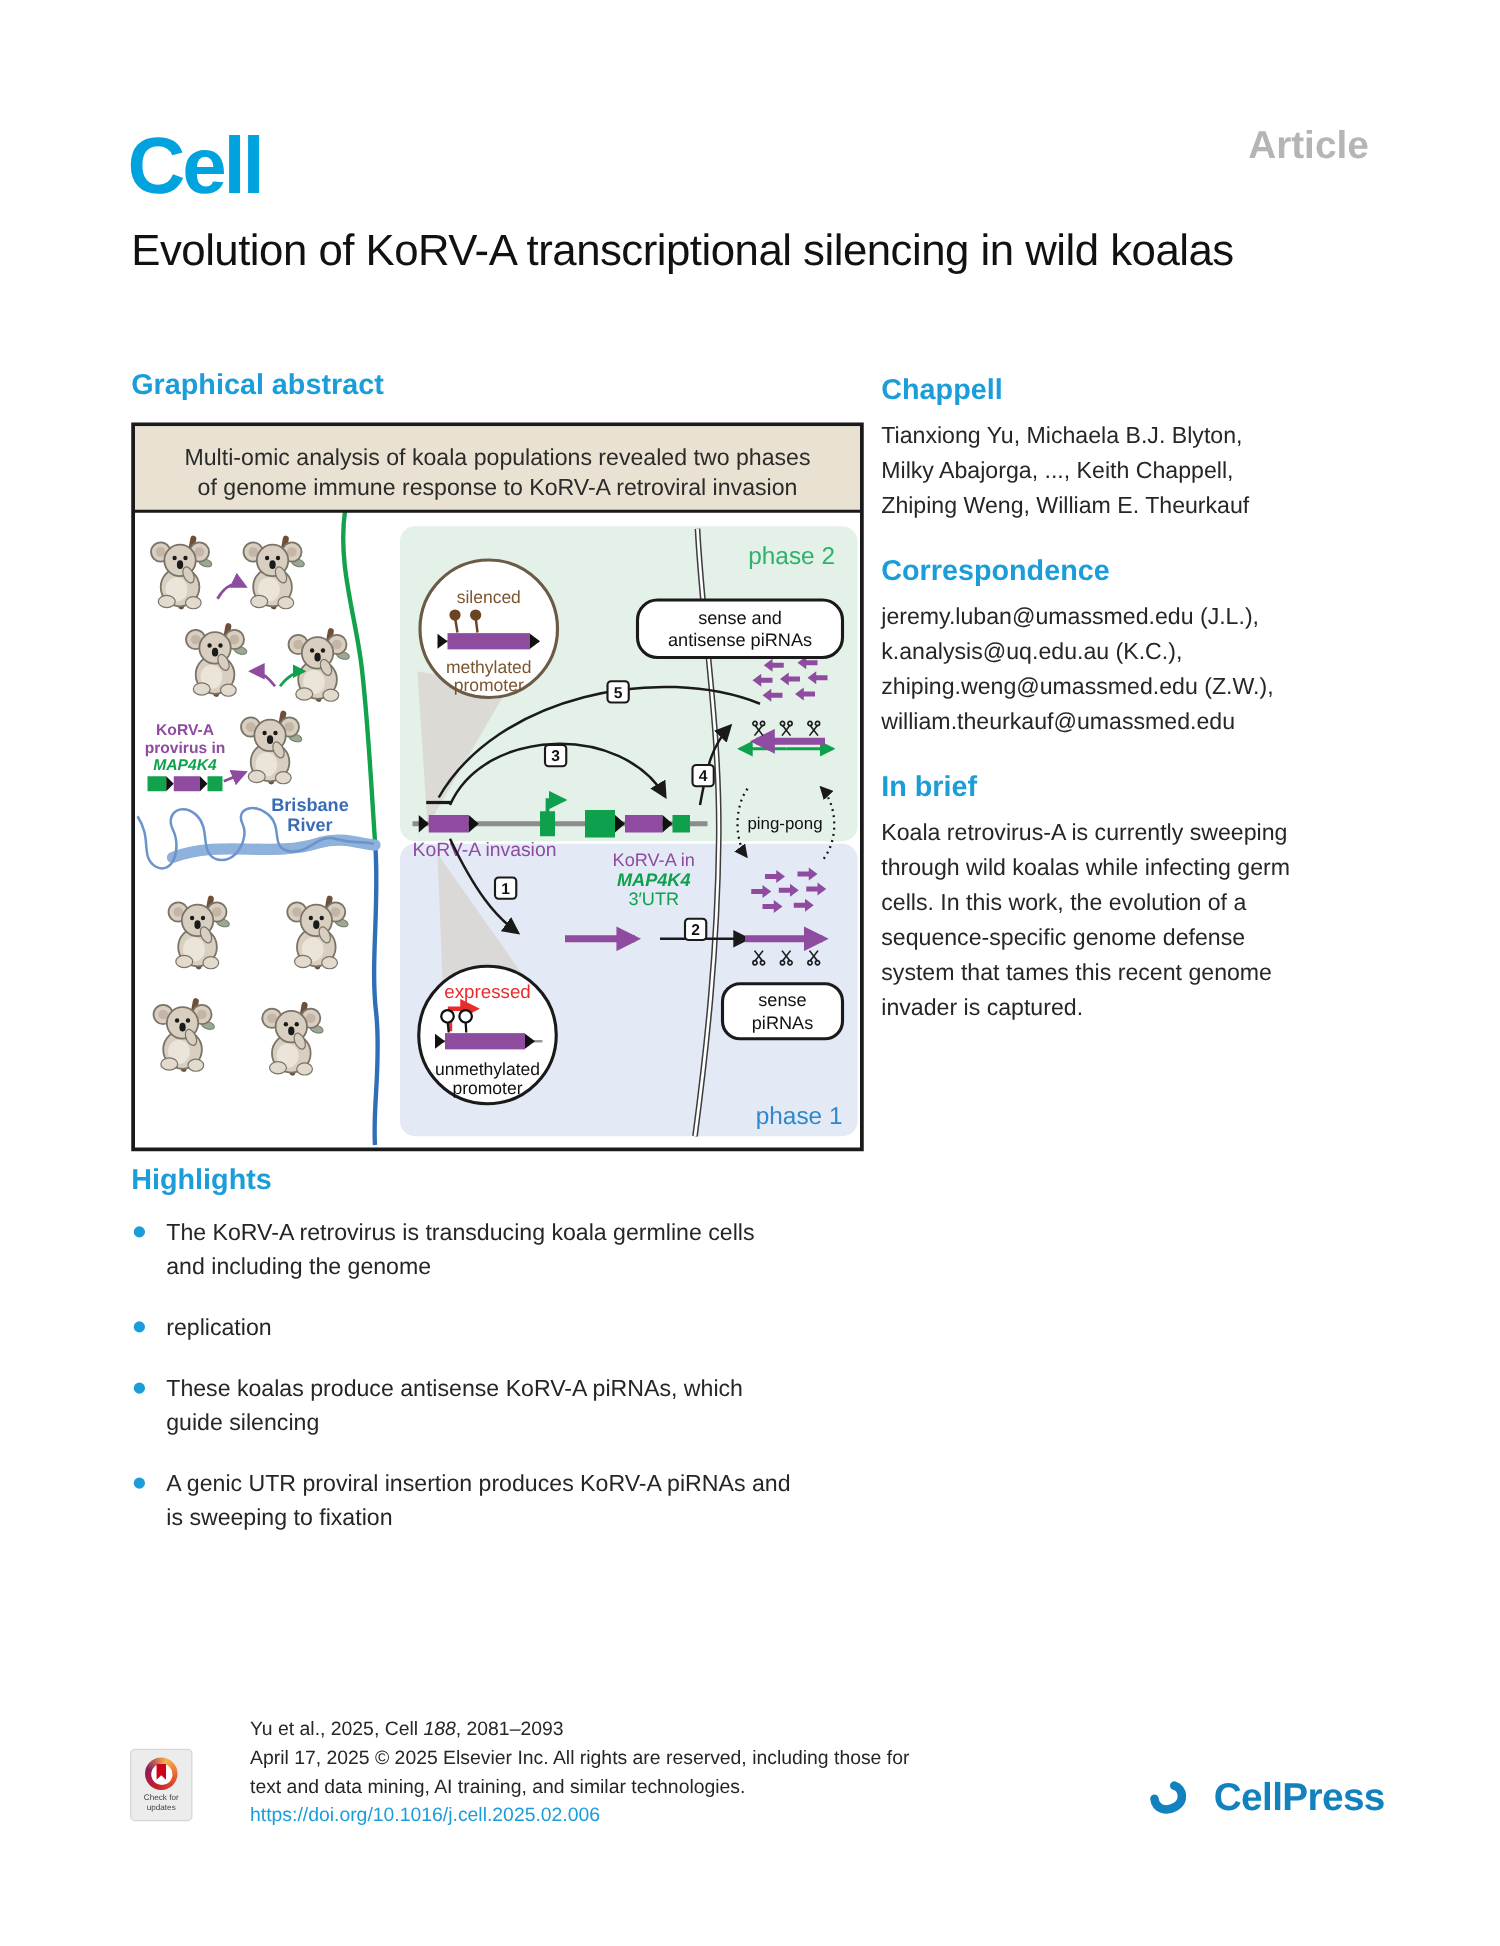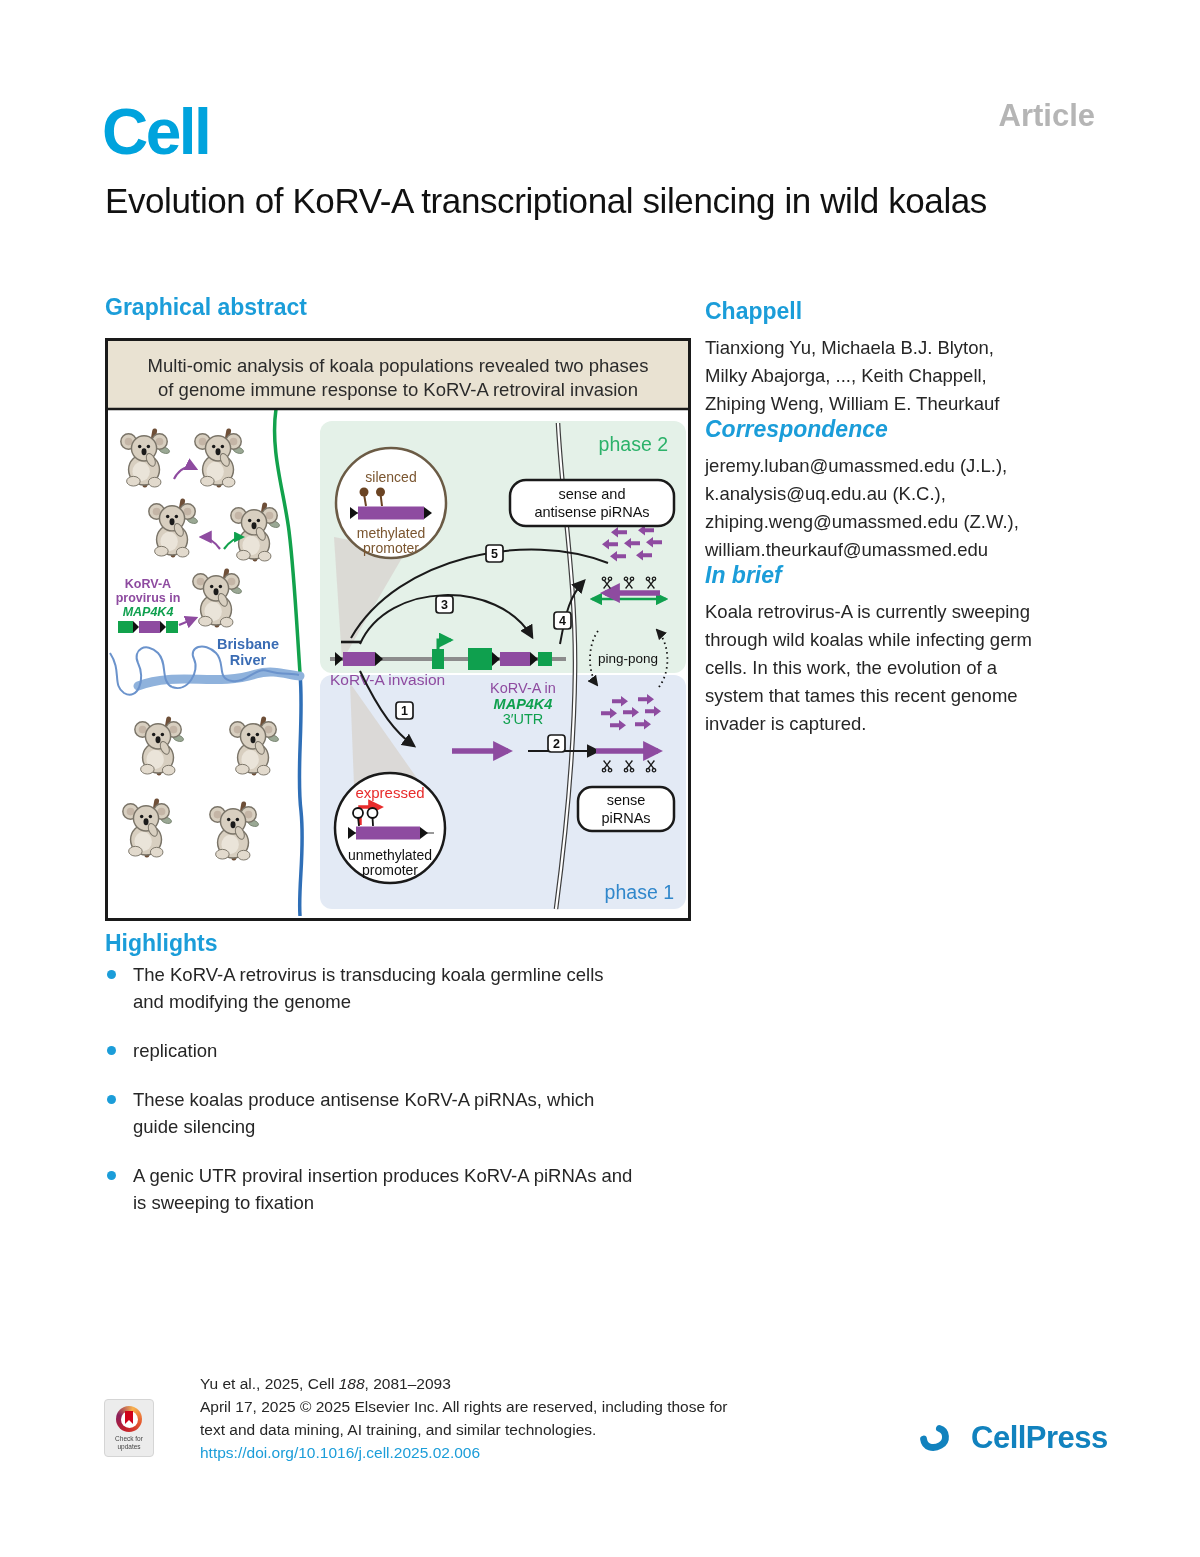--- a/index.html
+++ b/index.html
@@ -19,25 +19,25 @@
 
   
   .ga-head{left:105px;top:296px;}
   .ga-box{left:105px;top:338px;width:580px;height:577px;border:3px solid #1a1a1a;background:#fff;}
   .ga-box svg{display:block;}
 
   
   .right-col{left:705px;top:300px;width:400px;}
   .right-col .sec-h{margin-bottom:11px;}
   .body-line{font-size:18.5px;line-height:28px;color:#262626;}
-  .gap-top{font-style:italic;}
+  .gap-top{margin-top:27px;}
 
   
   .hl{left:105px;top:932px;width:600px;}
-  .hl-list{margin-top:6px;}
+  .hl-list{margin-top:17px;}
   .hl-item{position:relative;padding-left:28px;margin-bottom:22px;}
   .hl-dot{position:absolute;left:2px;top:9px;width:9px;height:9px;border-radius:50%;background:#1B9DD9;}
   .hl-line{font-size:18.5px;line-height:27px;color:#262626;}
 
   
   .foot-text{left:200px;top:1372px;width:640px;font-size:15.5px;line-height:23px;color:#262626;}
   .foot-text .doi{color:#1B9DD9;text-decoration:none;}
   .vol-italic{font-style:italic;}
 
   .badge{left:104px;top:1399px;width:48px;height:56px;background:#ECECEC;border:1px solid #d5d5d5;border-radius:4px;
@@ -318,31 +318,32 @@
   <div class="sec-h gap-top">Correspondence</div>
   <div class="body-line">jeremy.luban@umassmed.edu (J.L.),</div>
   <div class="body-line">k.analysis@uq.edu.au (K.C.),</div>
   <div class="body-line">zhiping.weng@umassmed.edu (Z.W.),</div>
   <div class="body-line">william.theurkauf@umassmed.edu</div>
 
   <div class="sec-h gap-top">In brief</div>
   <div class="body-line">Koala retrovirus-A is currently sweeping</div>
   <div class="body-line">through wild koalas while infecting germ</div>
   <div class="body-line">cells. In this work, the evolution of a</div>
+  <div class="body-line">sequence-specific genome defense</div>
   <div class="body-line">system that tames this recent genome</div>
   <div class="body-line">invader is captured.</div>
 </div>
 
 <div class="abs hl">
   <div class="sec-h">Highlights</div>
   <div class="hl-list">
     <div class="hl-item">
       <span class="hl-dot"></span>
       <div class="hl-line">The KoRV-A retrovirus is transducing koala germline cells</div>
-      <div class="hl-line">and modifying the genome</div>
+      <div class="hl-line">and including the genome</div>
     </div>
     <div class="hl-item">
       <span class="hl-dot"></span>
       <div class="hl-line">replication</div>
     </div>
     <div class="hl-item">
       <span class="hl-dot"></span>
       <div class="hl-line">These koalas produce antisense KoRV-A piRNAs, which</div>
       <div class="hl-line">guide silencing</div>
     </div>

